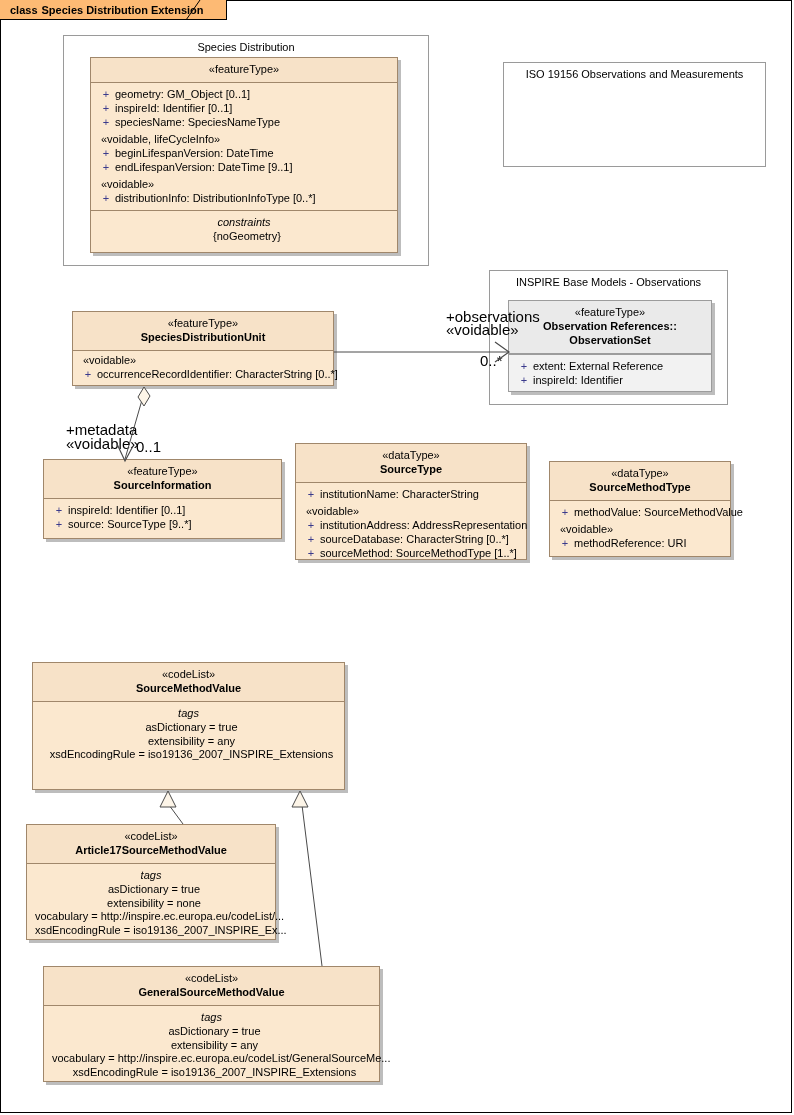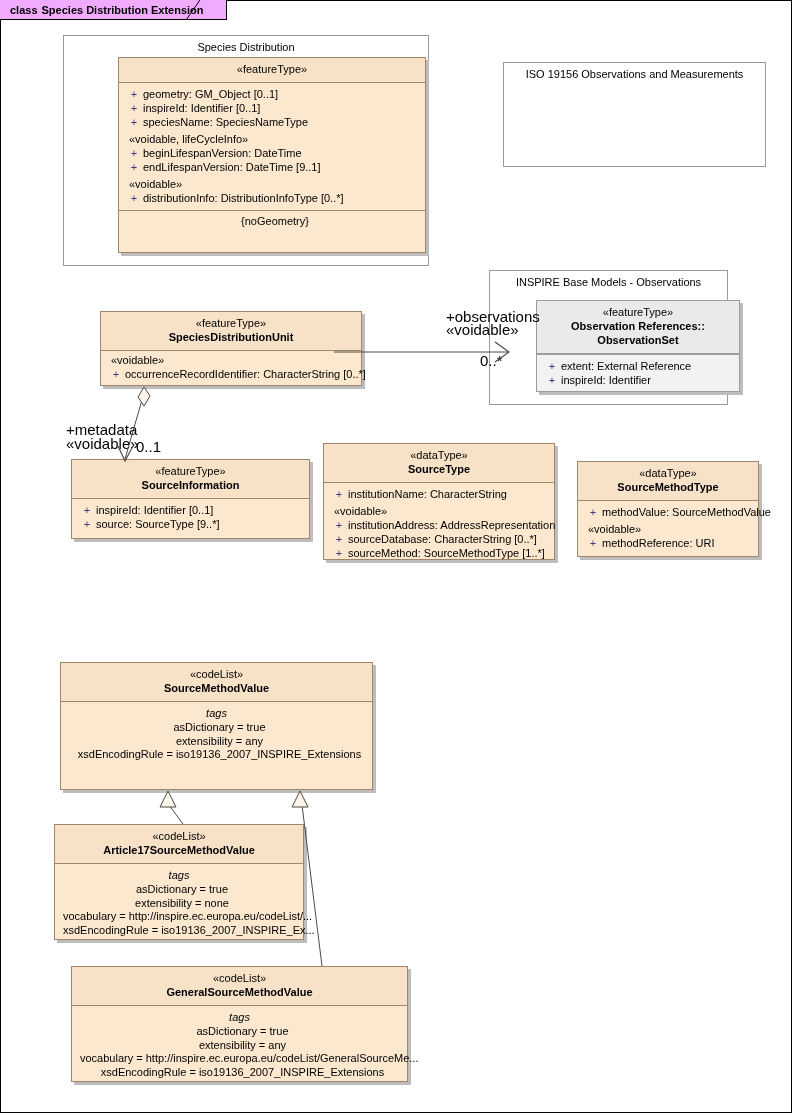--- a/index.html
+++ b/index.html
@@ -29,21 +29,21 @@
   #diagram-title-tab {
     position: absolute;
     left: 0; top: 0;
     height: 20px;
     border-right: 1px solid #000000;
     border-bottom: 1px solid #000000;
     box-sizing: border-box;
     padding: 0 22px 0 10px;
     display: flex;
     align-items: center;
-    background: #f0abfc;
+    background: #fdba74;
     white-space: nowrap;
   }
   #diagram-title-tab .kw {
     font-weight: bold;
     font-size: 11px;
     margin-right: 4px;
   }
   #diagram-title-tab .nm {
     font-weight: bold;
     font-size: 11px;
@@ -72,21 +72,20 @@
     color: #000;
   }
 
   
   .uml-class {
     position: absolute;
     box-sizing: border-box;
     border: 1px solid #a0876b;
     background: #fbe8cf;
     box-shadow: 3px 3px 0 0 #bdbdbd;
-    margin-left: 28px;
   }
   .uml-class.grey {
     border: 1px solid #9c9c9c;
     background: #f2f2f2;
     box-shadow: 3px 3px 0 0 #bdbdbd;
   }
   .uml-class.grey .cls-header { background: #eaeaea; border-bottom: 1px solid #9c9c9c; }
   .uml-class.grey .cls-section { border-top: 1px solid #9c9c9c; }
 
   .cls-header {
@@ -208,20 +207,21 @@
       <span class="attr-vis">+</span>
       <span class="attr-text">endLifespanVersion: DateTime [9..1]</span>
     </div>
     <div class="group-stereo">«voidable»</div>
     <div class="attr-row">
       <span class="attr-vis">+</span>
       <span class="attr-text">distributionInfo: DistributionInfoType [0..*]</span>
     </div>
   </div>
   <div class="cls-section" style="border-top:1px solid #a0876b;">
+    <div class="section-label">constraints</div>
     <div class="plain-row">{noGeometry}</div>
   </div>
 </div>
 
 <div class="package" style="left:503px; top:62px; width:263px; height:105px;">
   <div class="package-title">ISO 19156 Observations and Measurements</div>
 </div>
 
 <div class="package" style="left:489px; top:270px; width:239px; height:135px;">
   <div class="package-title">INSPIRE Base Models - Observations</div>

